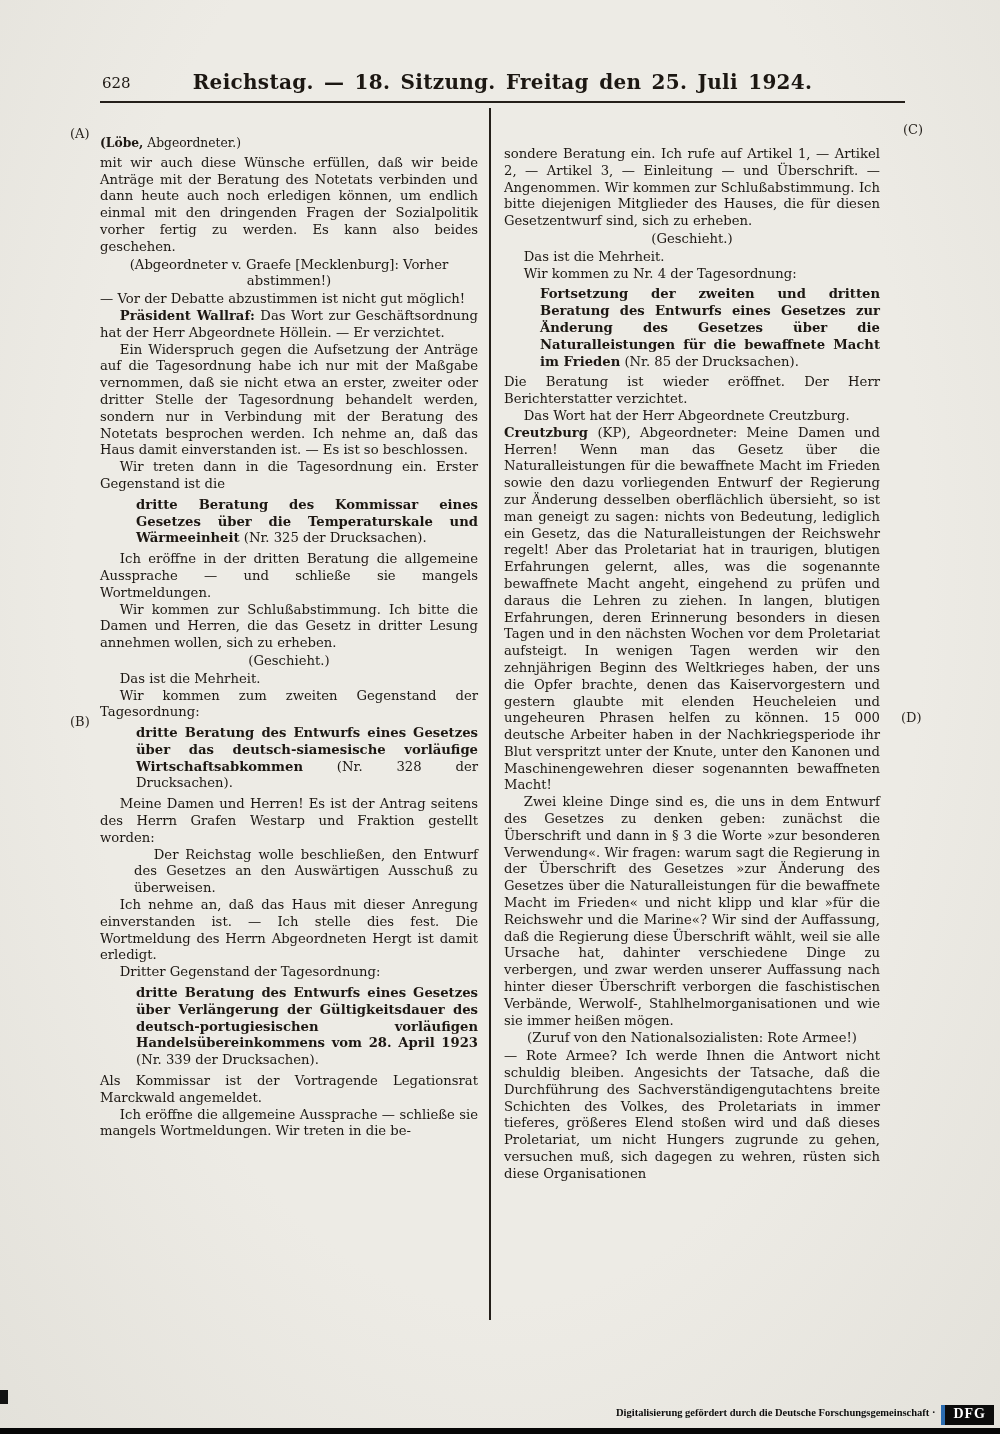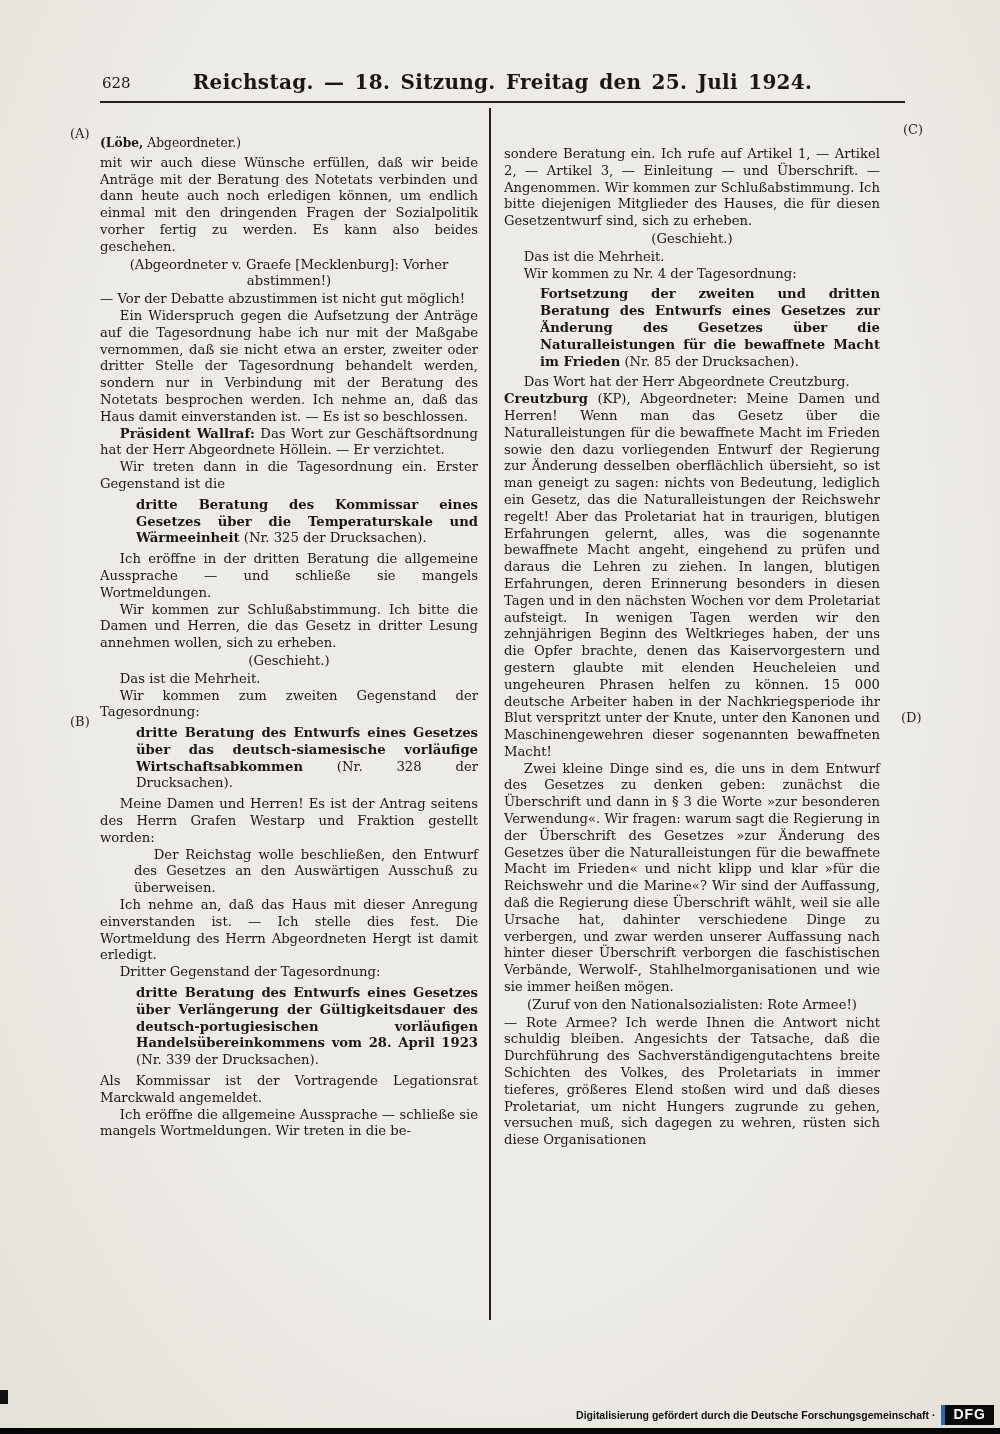--- a/index.html
+++ b/index.html
@@ -46,22 +46,22 @@
   .note { font-size: 12.3px; margin-bottom: 3px; }
 
   .mark { position: absolute; font-size: 13px; color: #241f1a; }
   #mark-a { left: 70px;  top: 126px; }
   #mark-b { left: 70px;  top: 714px; }
   #mark-c { left: 903px; top: 122px; }
   #mark-d { left: 901px; top: 710px; }
 
   .footer {
     position: absolute; right: 6px; bottom: 9px;
-    display: flex; align-items: center; gap: 6px;
-    font-family: Liberation Sans, sans-serif;
+    display: flex; gap: 6px;
+    font-family: Liberation Serif, serif;
     font-size: 10.5px; font-weight: bold; color: #0e0e0e;
   }
   .dfg-badge {
     display: inline-block; background: #0b0b0b; color: #ffffff;
     border-left: 4px solid #2b6cb0;
     font-size: 14px; font-weight: bold; letter-spacing: 1px;
     padding: 1px 8px 2px;
   }
   .bottom-strip { position: absolute; left: 0; right: 0; bottom: 0; height: 6px; background: #060606; }
   .edge-mark { position: absolute; left: 0; bottom: 30px; width: 8px; height: 14px; background: #121212; }
@@ -82,22 +82,22 @@
   <span class="mark" id="mark-c">(C)</span>
   <span class="mark" id="mark-d">(D)</span>
 
   <div class="columns">
 
     <div class="col left">
       <p class="p0 note"><span class="lead">(Löbe,</span><span> Abgeordneter.)</span></p>
       <p class="p0">mit wir auch diese Wünsche erfüllen, daß wir beide Anträge mit der Beratung des Notetats verbinden und dann heute auch noch erledigen können, um endlich einmal mit den dringenden Fragen der Sozialpolitik vorher fertig zu werden. Es kann also beides geschehen.</p>
       <p class="interj">(Abgeordneter v. Graefe [Mecklenburg]: Vorher abstimmen!)</p>
       <p class="p0">— Vor der Debatte abzustimmen ist nicht gut möglich!</p>
+      <p class="p"><span class="lead">Präsident Wallraf:</span><span> Das Wort zur Geschäftsordnung hat der Herr Abgeordnete Höllein. — Er verzichtet.</span></p>
       <p class="p">Ein Widerspruch gegen die Aufsetzung der Anträge auf die Tagesordnung habe ich nur mit der Maßgabe vernommen, daß sie nicht etwa an erster, zweiter oder dritter Stelle der Tagesordnung behandelt werden, sondern nur in Verbindung mit der Beratung des Notetats besprochen werden. Ich nehme an, daß das Haus damit einverstanden ist. — Es ist so beschlossen.</p>
-      <p class="p"><span class="lead">Präsident Wallraf:</span><span> Das Wort zur Geschäftsordnung hat der Herr Abgeordnete Höllein. — Er verzichtet.</span></p>
       <p class="p">Wir treten dann in die Tagesordnung ein. Erster Gegenstand ist die</p>
       <p class="heading"><span class="hb">dritte Beratung des Kommissar eines Gesetzes über die Temperaturskale und Wärmeeinheit</span><span class="hn"> (Nr. 325 der Drucksachen).</span></p>
       <p class="p">Ich eröffne in der dritten Beratung die allgemeine Aussprache — und schließe sie mangels Wortmeldungen.</p>
       <p class="p">Wir kommen zur Schlußabstimmung. Ich bitte die Damen und Herren, die das Gesetz in dritter Lesung annehmen wollen, sich zu erheben.</p>
       <p class="center">(Geschieht.)</p>
       <p class="p">Das ist die Mehrheit.</p>
       <p class="p">Wir kommen zum zweiten Gegenstand der Tagesordnung:</p>
       <p class="heading"><span class="hb">dritte Beratung des Entwurfs eines Gesetzes über das deutsch-siamesische vorläufige Wirtschaftsabkommen</span><span class="hn"> (Nr. 328 der Drucksachen).</span></p>
       <p class="p">Meine Damen und Herren! Es ist der Antrag seitens des Herrn Grafen Westarp und Fraktion gestellt worden:</p>
       <p class="quote">Der Reichstag wolle beschließen, den Entwurf des Gesetzes an den Auswärtigen Ausschuß zu überweisen.</p>
@@ -109,20 +109,21 @@
     </div>
 
     <div class="col-rule"></div>
 
     <div class="col right">
       <p class="p0">sondere Beratung ein. Ich rufe auf Artikel 1, — Artikel 2, — Artikel 3, — Einleitung — und Überschrift. — Angenommen. Wir kommen zur Schlußabstimmung. Ich bitte diejenigen Mitglieder des Hauses, die für diesen Gesetzentwurf sind, sich zu erheben.</p>
       <p class="center">(Geschieht.)</p>
       <p class="p">Das ist die Mehrheit.</p>
       <p class="p">Wir kommen zu Nr. 4 der Tagesordnung:</p>
       <p class="heading"><span class="hb">Fortsetzung der zweiten und dritten Beratung des Entwurfs eines Gesetzes zur Änderung des Gesetzes über die Naturalleistungen für die bewaffnete Macht im Frieden</span><span class="hn"> (Nr. 85 der Drucksachen).</span></p>
+      <p class="p0">Die Beratung ist wieder eröffnet. Der Herr Berichterstatter verzichtet.</p>
       <p class="p">Das Wort hat der Herr Abgeordnete Creutzburg.</p>
       <p class="p0"><span class="lead">Creutzburg</span><span> (KP), Abgeordneter: Meine Damen und Herren! Wenn man das Gesetz über die Naturalleistungen für die bewaffnete Macht im Frieden sowie den dazu vorliegenden Entwurf der Regierung zur Änderung desselben oberflächlich übersieht, so ist man geneigt zu sagen: nichts von Bedeutung, lediglich ein Gesetz, das die Naturalleistungen der Reichswehr regelt! Aber das Proletariat hat in traurigen, blutigen Erfahrungen gelernt, alles, was die sogenannte bewaffnete Macht angeht, eingehend zu prüfen und daraus die Lehren zu ziehen. In langen, blutigen Erfahrungen, deren Erinnerung besonders in diesen Tagen und in den nächsten Wochen vor dem Proletariat aufsteigt. In wenigen Tagen werden wir den zehnjährigen Beginn des Weltkrieges haben, der uns die Opfer brachte, denen das Kaiservorgestern und gestern glaubte mit elenden Heucheleien und ungeheuren Phrasen helfen zu können. 15 000 deutsche Arbeiter haben in der Nachkriegsperiode ihr Blut verspritzt unter der Knute, unter den Kanonen und Maschinengewehren dieser sogenannten bewaffneten Macht!</span></p>
       <p class="p">Zwei kleine Dinge sind es, die uns in dem Entwurf des Gesetzes zu denken geben: zunächst die Überschrift und dann in § 3 die Worte »zur besonderen Verwendung«. Wir fragen: warum sagt die Regierung in der Überschrift des Gesetzes »zur Änderung des Gesetzes über die Naturalleistungen für die bewaffnete Macht im Frieden« und nicht klipp und klar »für die Reichswehr und die Marine«? Wir sind der Auffassung, daß die Regierung diese Überschrift wählt, weil sie alle Ursache hat, dahinter verschiedene Dinge zu verbergen, und zwar werden unserer Auffassung nach hinter dieser Überschrift verborgen die faschistischen Verbände, Werwolf-, Stahlhelmorganisationen und wie sie immer heißen mögen.</p>
       <p class="center">(Zuruf von den Nationalsozialisten: Rote Armee!)</p>
       <p class="p0">— Rote Armee? Ich werde Ihnen die Antwort nicht schuldig bleiben. Angesichts der Tatsache, daß die Durchführung des Sachverständigengutachtens breite Schichten des Volkes, des Proletariats in immer tieferes, größeres Elend stoßen wird und daß dieses Proletariat, um nicht Hungers zugrunde zu gehen, versuchen muß, sich dagegen zu wehren, rüsten sich diese Organisationen</p>
     </div>
 
   </div>
 
   <div class="edge-mark"></div>

